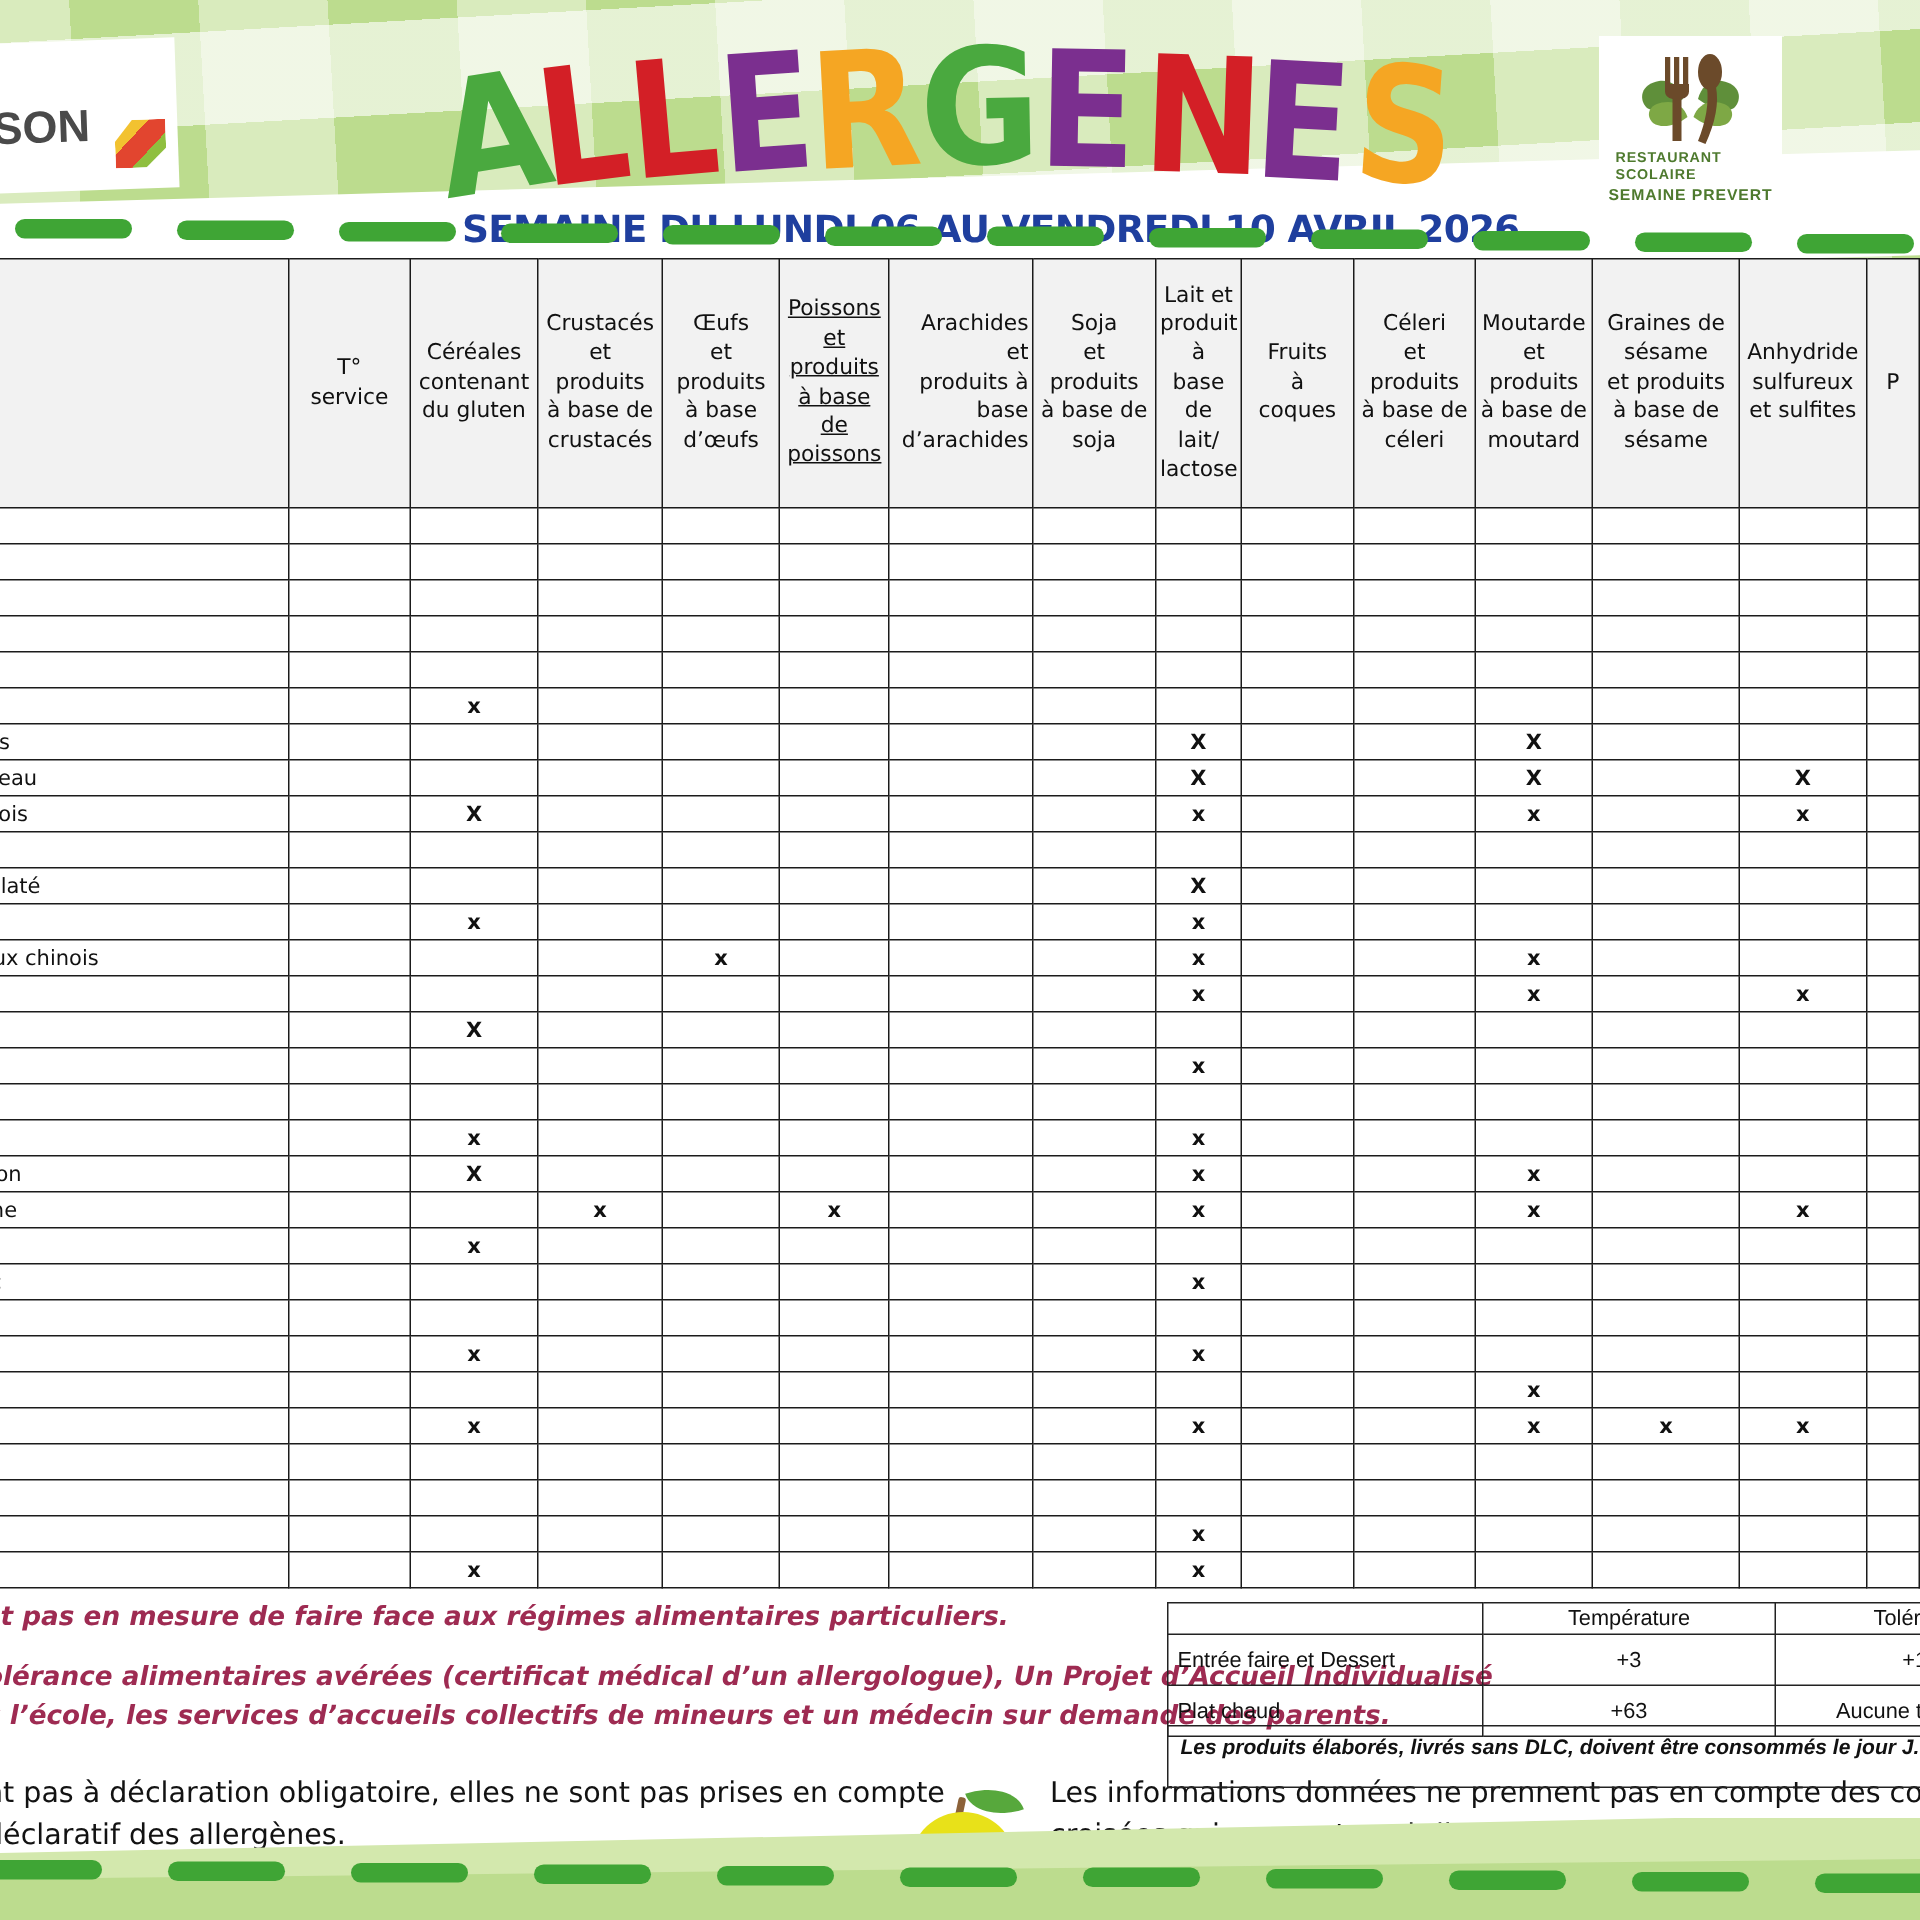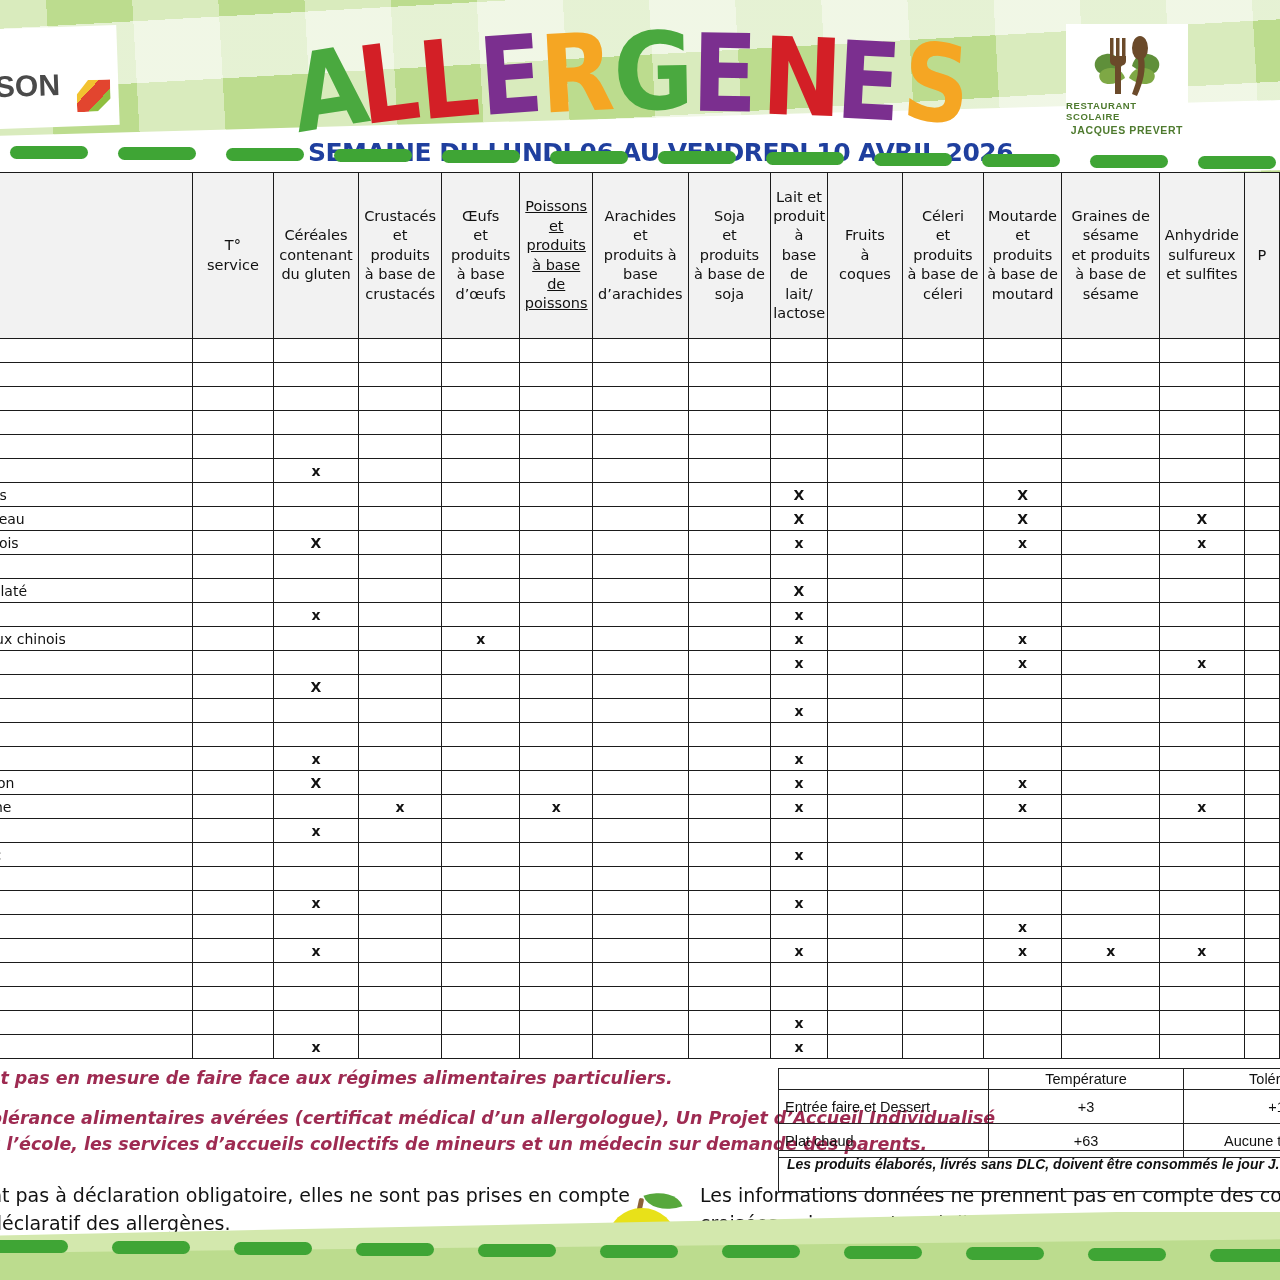--- a/index.html
+++ b/index.html
@@ -73,21 +73,21 @@
     font-family:"DejaVu Sans", sans-serif;
     letter-spacing:-0.5px; white-space:nowrap;
   }
 
   
   #rest-logo {
     position:absolute; left:1066px; top:24px; width:122px; height:118px;
     background:#fff; display:flex; flex-direction:column; align-items:center;
     justify-content:flex-end; padding-bottom:6px;
   }
-  #rest-logo .lg1 { font-size:9.5px; color:#4e7a2e; font-weight:bold; letter-spacing:0.6px; }
+  #rest-logo .lg1 { font-size:9.5px; color:#4e7a2e; font-weight:bold; letter-spacing:0.6px;margin-left:11px; }
   #rest-logo .lg2 { font-size:10.5px; color:#4e7a2e; font-weight:bold; letter-spacing:0.6px; margin-top:2px;}
 
   
   #tbl-wrap { position:absolute; left:0; top:172px; width:1280px; }
   table.grid { border-collapse: collapse; table-layout: fixed; width: 1380px; margin-left:-100px; }
   table.grid th, table.grid td {
     border: 1px solid #1b1b1b;
     font-family:"DejaVu Sans", sans-serif;
     color:#111;
   }
@@ -207,21 +207,21 @@
         <path d="M12 46 C6 40, 10 32, 22 32 C28 32, 33 36, 35 42 C27 48, 18 50, 12 46 Z" fill="#7ea845"></path>
         <path d="M62 46 C68 40, 64 32, 52 32 C46 32, 41 36, 39 42 C47 48, 56 50, 62 46 Z" fill="#7ea845"></path>
         <rect x="20" y="2" width="3.5" height="20" fill="#6b4a2a"></rect>
         <rect x="26" y="2" width="3.5" height="20" fill="#6b4a2a"></rect>
         <rect x="32" y="2" width="3.5" height="20" fill="#6b4a2a"></rect>
         <path d="M20 20 h16 v5 q0 4 -5 5 v28 h-6 v-28 q-5 -1 -5 -5 z" fill="#6b4a2a"></path>
         <ellipse cx="50" cy="12" rx="8" ry="12" fill="#6b4a2a"></ellipse>
         <path d="M48 22 q2 16 -6 36 l5 2 q10 -22 7 -38 z" fill="#6b4a2a"></path>
       </svg>
       <div class="lg1">RESTAURANT SCOLAIRE</div>
-      <div class="lg2">JACQUES PREVERT</div>
+      <div class="lg2">SEMAINE PREVERT</div>
     </div>
 
     <div class="dashrow" style="top:150px;" id="dashrow-top">
         <div class="dash" style="left: 10px; top: -4px;"></div>
         <div class="dash" style="left: 118px; top: -3.1px;"></div>
         <div class="dash" style="left: 226px; top: -2.2px;"></div>
         <div class="dash" style="left: 334px; top: -1.3px;"></div>
         <div class="dash" style="left: 442px; top: -0.4px;"></div>
         <div class="dash" style="left: 550px; top: 0.5px;"></div>
         <div class="dash" style="left: 658px; top: 1.4px;"></div>
@@ -236,21 +236,21 @@
   <div id="tbl-wrap">
     <table class="grid">
       <thead>
         <tr>
             <th style="width: 290px;"></th>
             <th style="width: 80px;">T°<br>service</th>
             <th style="width: 85px;">Céréales<br>contenant<br>du gluten</th>
             <th style="width: 82px;">Crustacés et<br>produits<br>à base de<br>crustacés</th>
             <th style="width: 78px;">Œufs<br>et<br>produits<br>à base<br>d’œufs</th>
             <th style="width: 72px; text-decoration: underline;">Poissons<br>et<br>produits<br>à base<br>de<br>poissons</th>
-            <th style="width: 95px;">Arachides<br>et<br>produits  à<br>base<br>d’arachides</th>
+            <th style="width: 95px; text-align: right;">Arachides<br>et<br>produits  à<br>base<br>d’arachides</th>
             <th style="width: 82px;">Soja<br>et<br>produits<br>à base de<br>soja</th>
             <th style="width: 56px;">Lait et<br>produit à<br>base de<br>lait/<br>lactose</th>
             <th style="width: 75px; margin-top: 25px;">Fruits<br>à<br>coques</th>
             <th style="width: 80px;">Céleri<br>et<br>produits<br>à base de<br>céleri</th>
             <th style="width: 78px;">Moutarde<br>et<br>produits<br>à base de<br>moutard</th>
             <th style="width: 97px;">Graines de<br>sésame<br>et produits<br>à base de<br>sésame</th>
             <th style="width: 84px;">Anhydride<br>sulfureux<br>et sulfites</th>
             <th style="width: 35px;">P</th>
           </tr>
       </thead>

